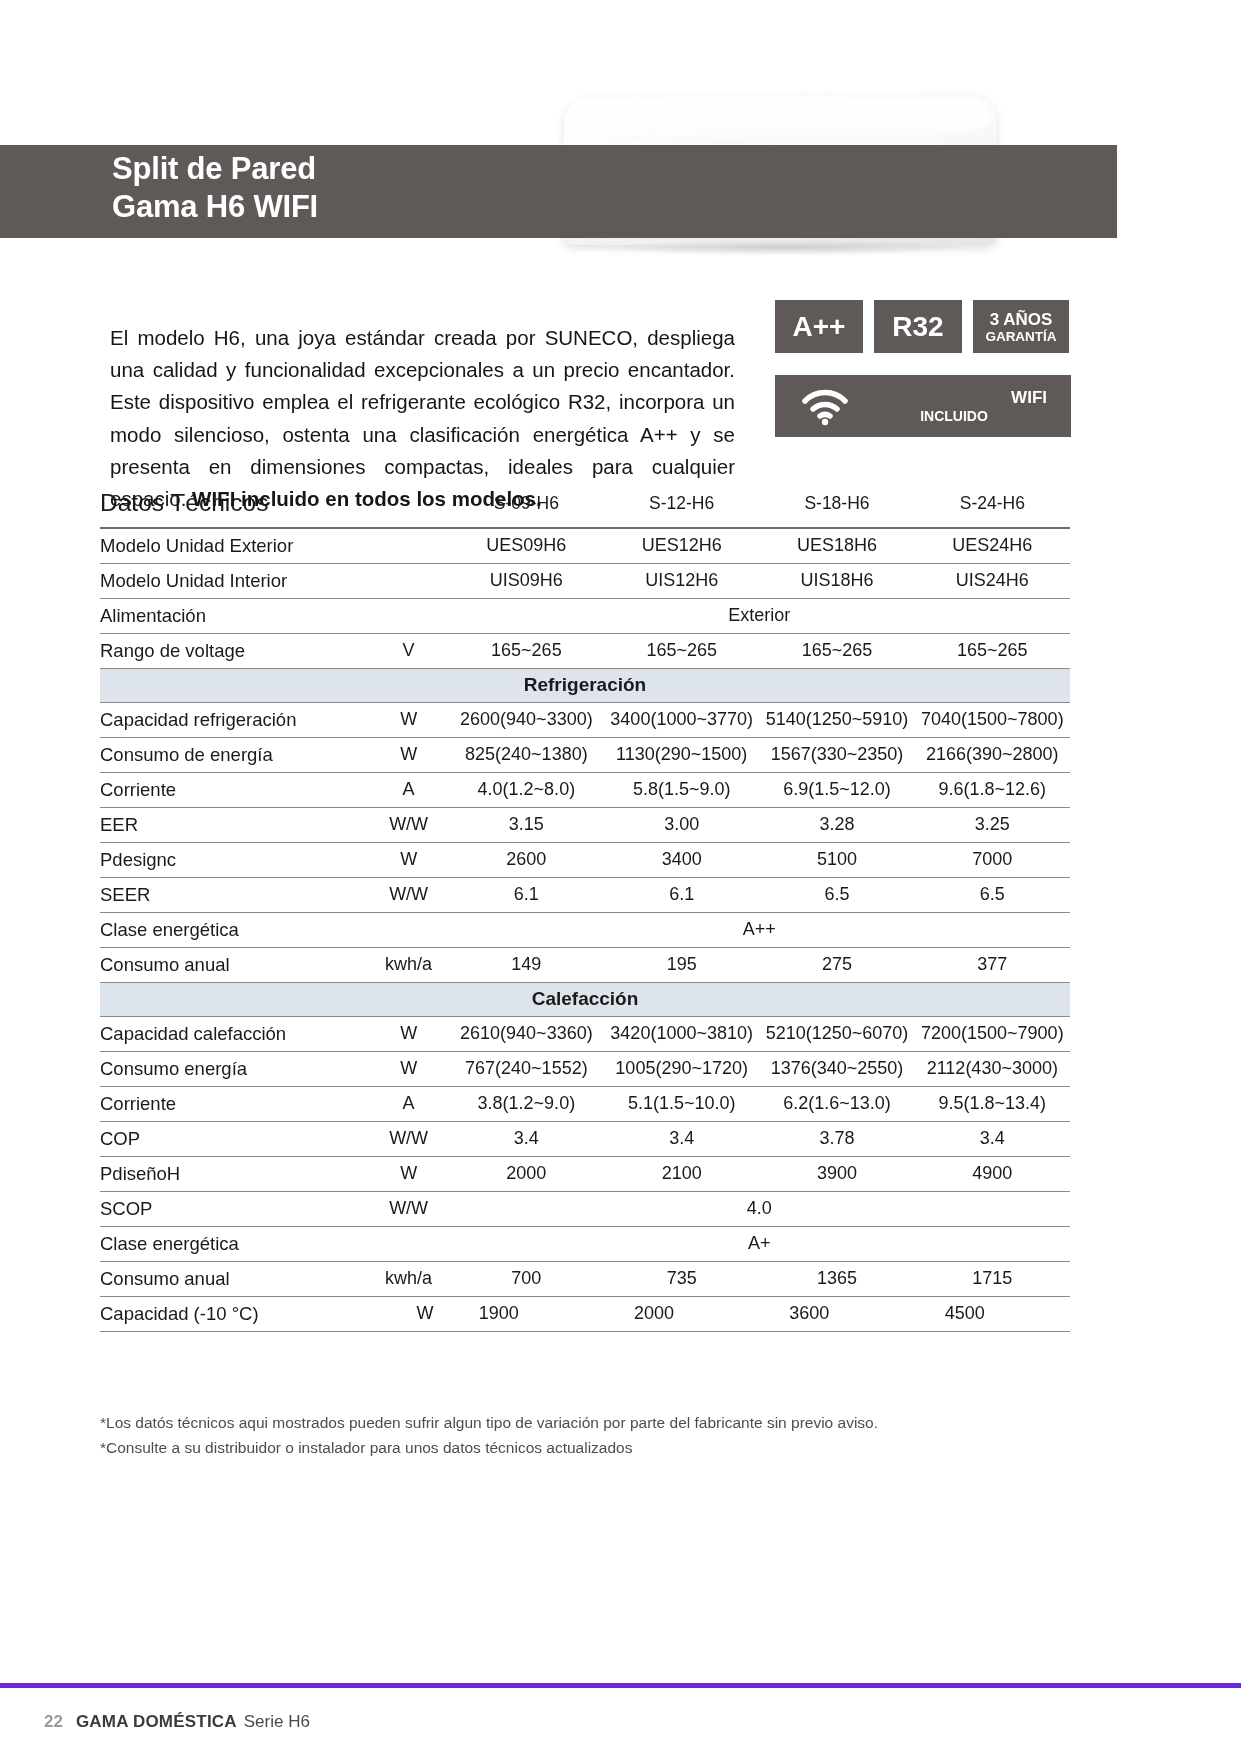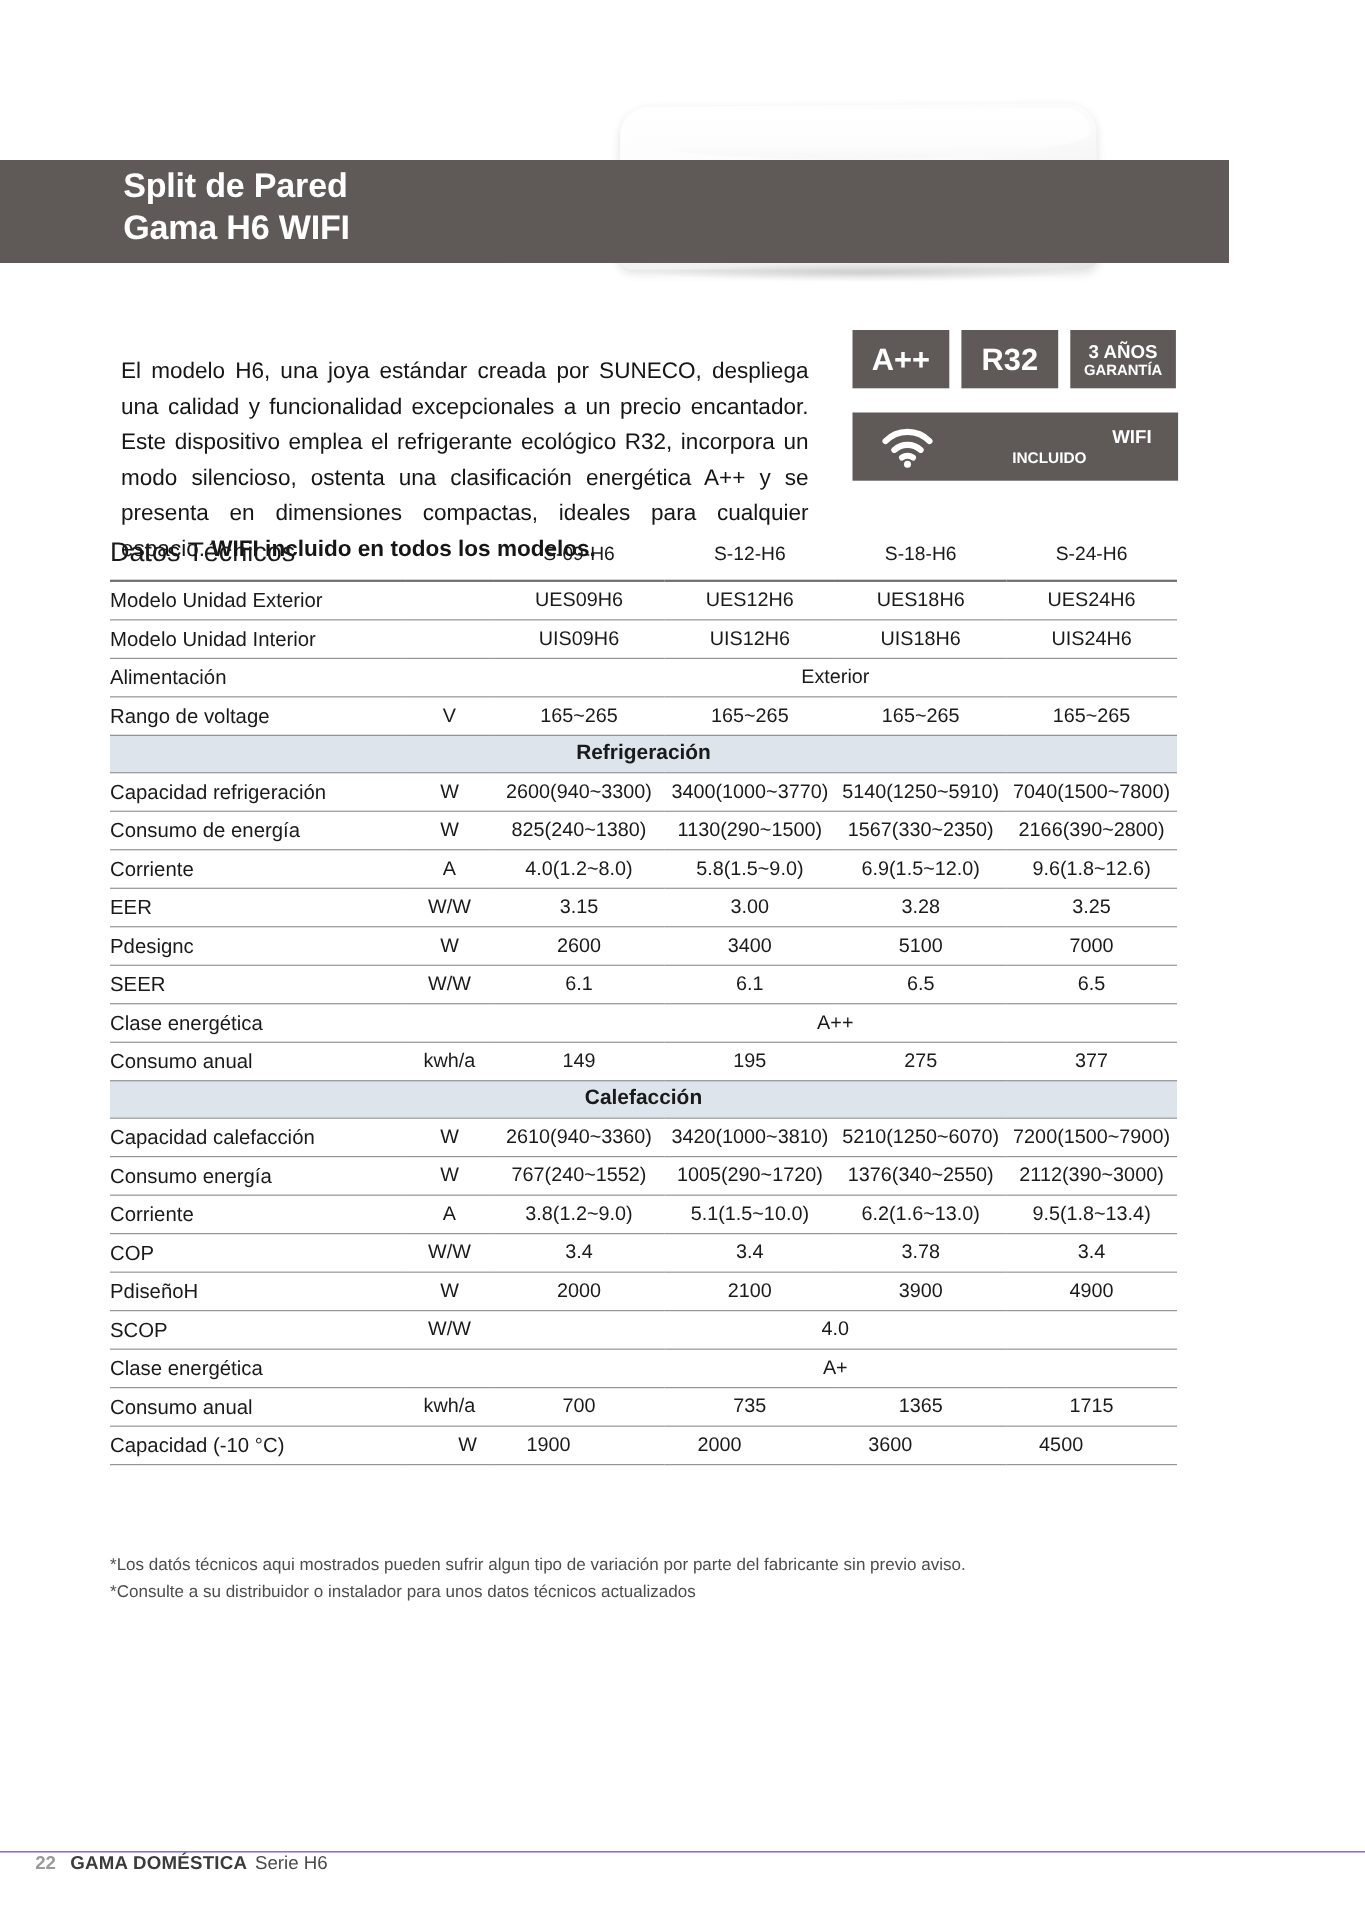--- a/index.html
+++ b/index.html
@@ -246,23 +246,24 @@
     color: #4d4d4d;
   }
 
   
   .page-footer {
     position: absolute;
     left: 0;
     bottom: 0;
     width: 1241px;
     height: 72px;
-    border-top: 1px solid #6d28d9;
+    border-top: 5px solid #6d28d9;
     display: flex;
-    padding-left: 32px;
+    align-items: center;
+    padding-left: 44px;
     font-size: 17px;
     color: #3b3b3b;
   }
   .page-num {
     color: #9a9a9a;
     font-weight: bold;
     margin-right: 13px;
     font-size: 17px;
   }
   .footer-strong { font-weight: bold; letter-spacing: 0.2px; }
@@ -442,21 +443,21 @@
         <td class="col-v">3420(1000~3810)</td>
         <td class="col-v">5210(1250~6070)</td>
         <td class="col-v">7200(1500~7900)</td>
       </tr>
       <tr class="data-row">
         <td class="col-label">Consumo energía</td>
         <td class="col-unit">W</td>
         <td class="col-v">767(240~1552)</td>
         <td class="col-v">1005(290~1720)</td>
         <td class="col-v">1376(340~2550)</td>
-        <td class="col-v">2112(390~3000)</td>
+        <td class="col-v">2112(430~3000)</td>
       </tr>
       <tr class="data-row">
         <td class="col-label">Corriente</td>
         <td class="col-unit">A</td>
         <td class="col-v">3.8(1.2~9.0)</td>
         <td class="col-v">5.1(1.5~10.0)</td>
         <td class="col-v">6.2(1.6~13.0)</td>
         <td class="col-v">9.5(1.8~13.4)</td>
       </tr>
       <tr class="data-row">

